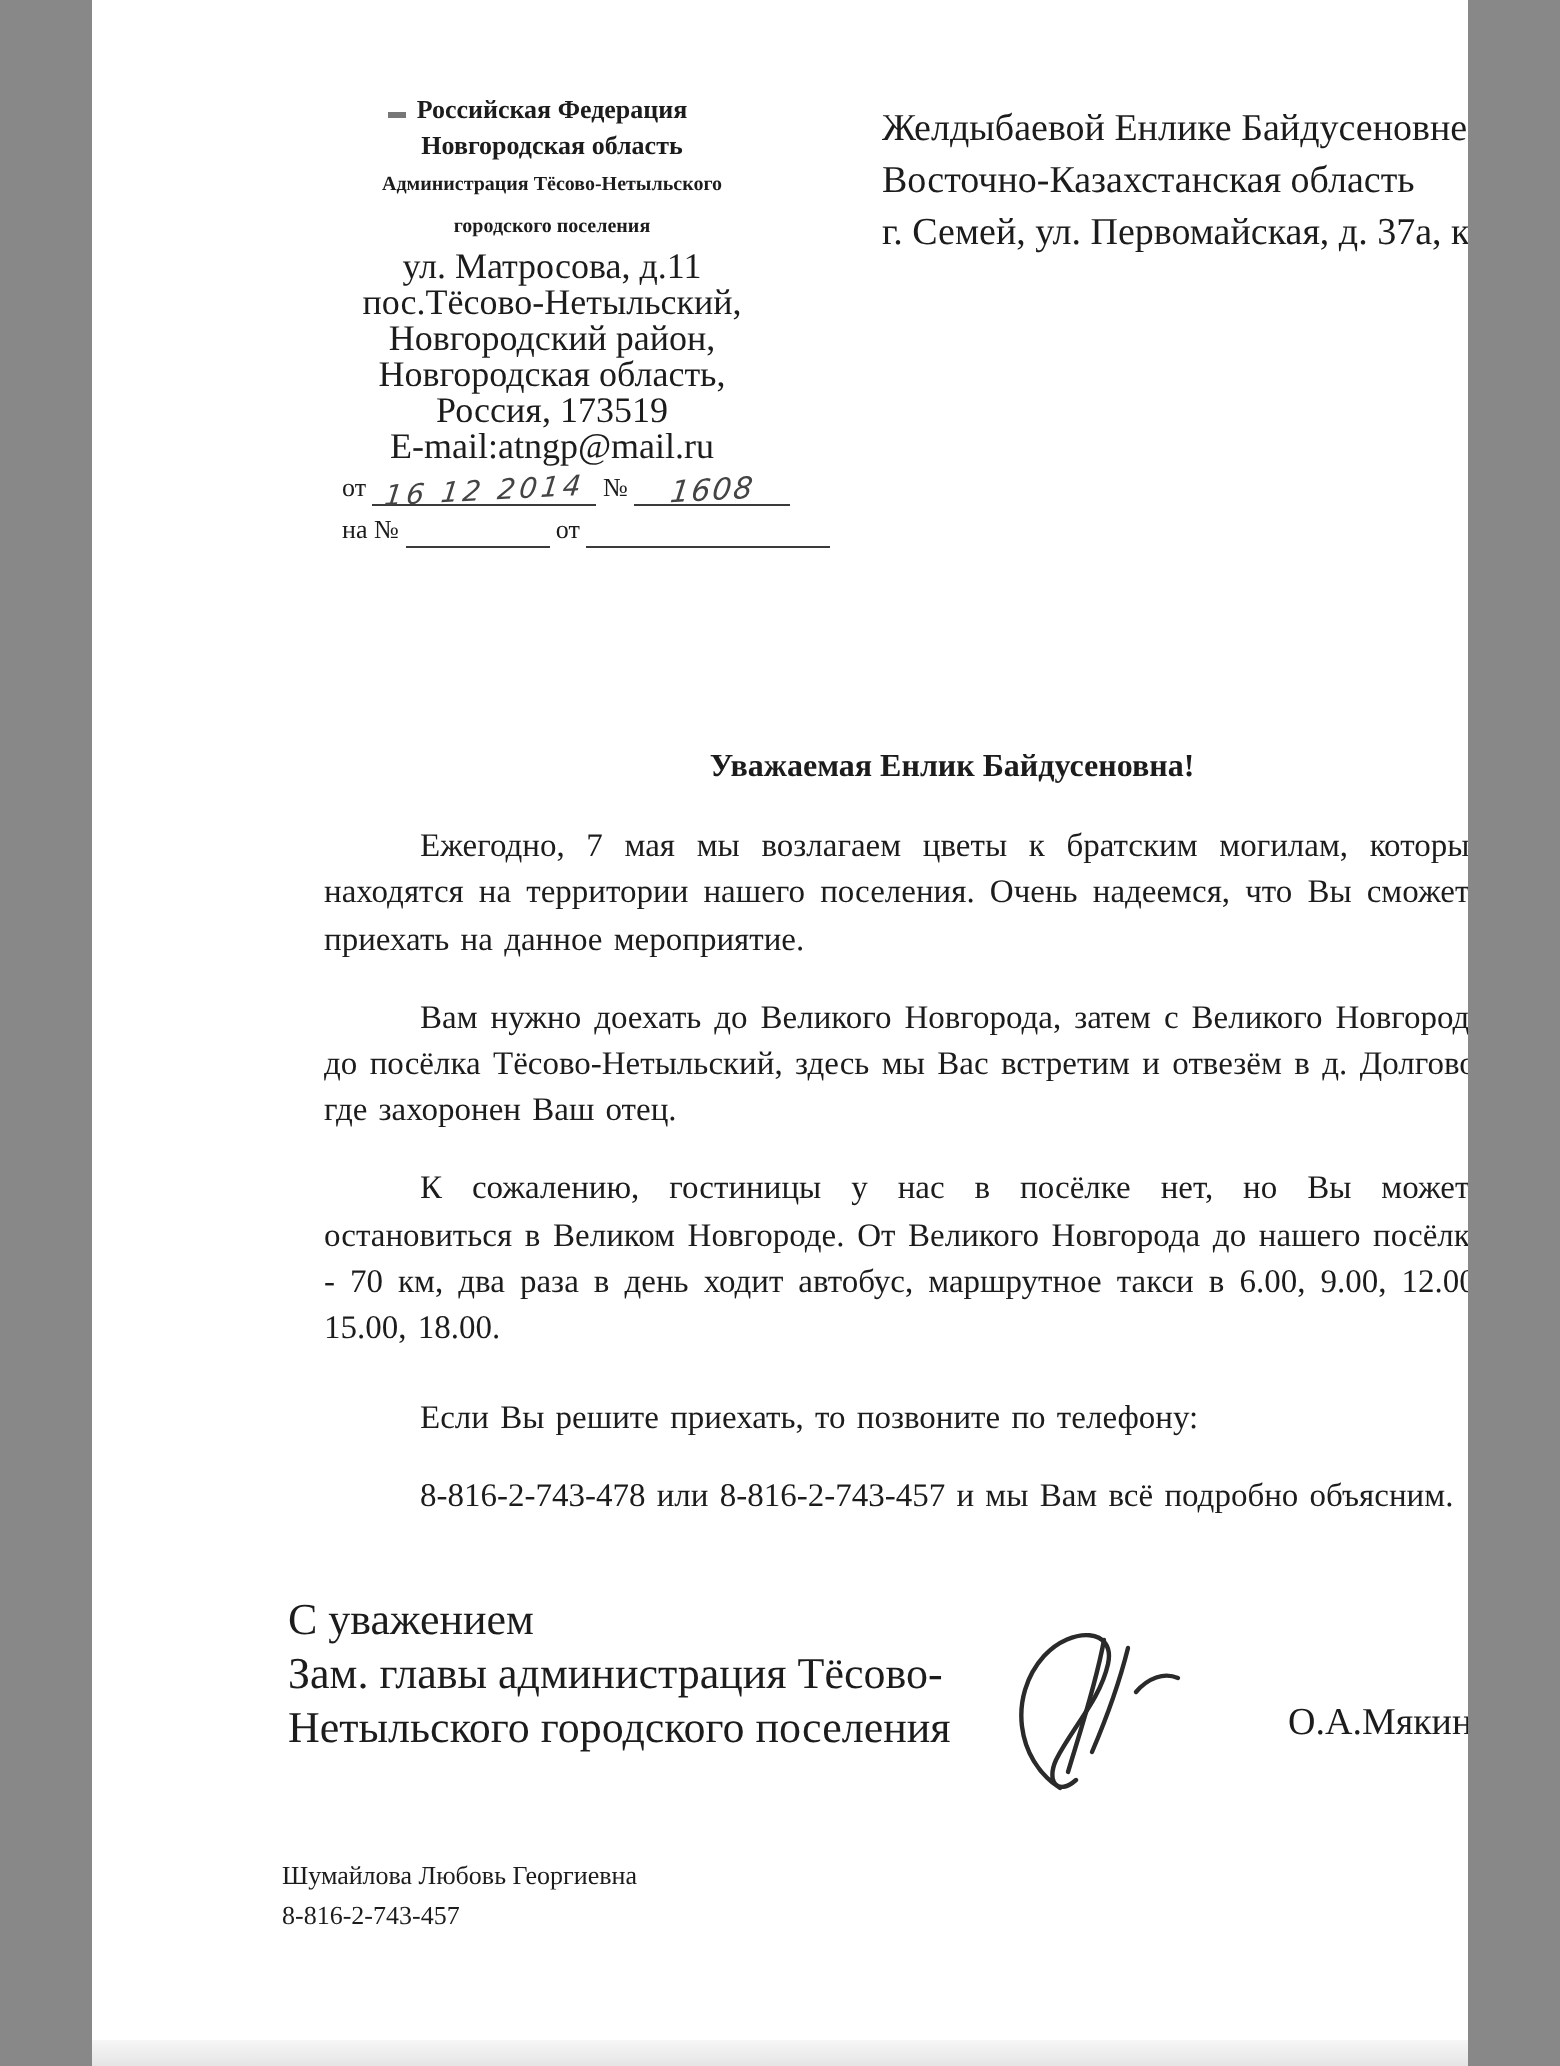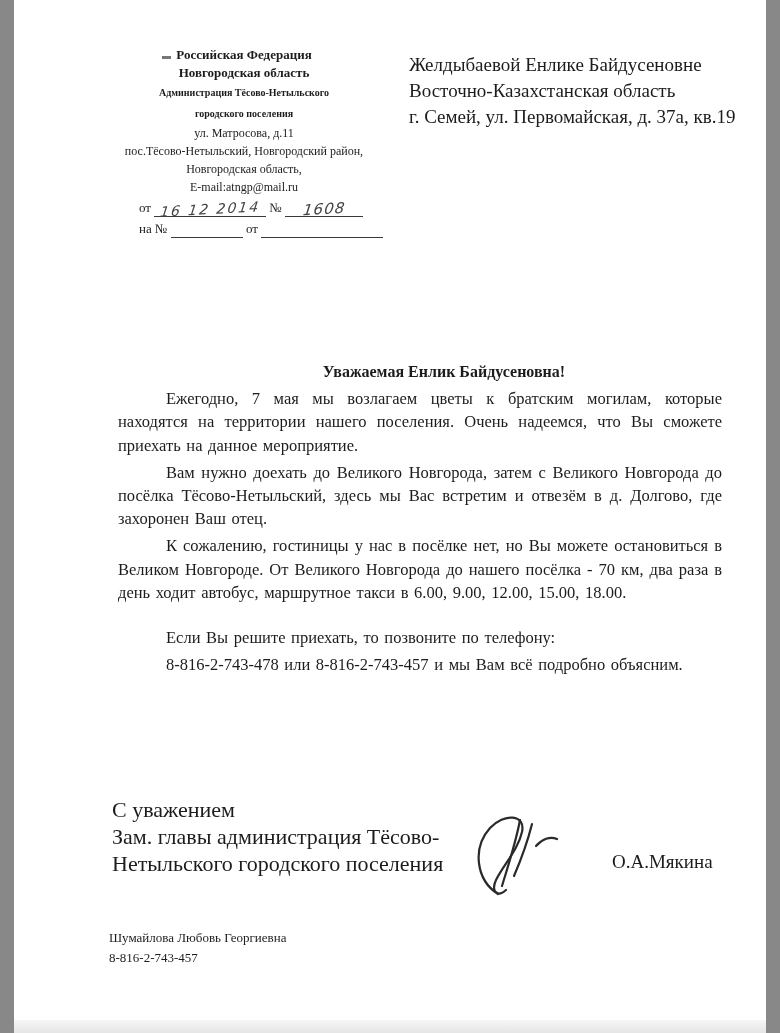--- a/index.html
+++ b/index.html
@@ -1,37 +1,37 @@
 <!DOCTYPE html>
 <html><head>
 <meta charset="utf-8">
 <style>
   html, body { margin: 0; padding: 0; background: #888; }
   .page {
     position: relative;
-    width: 752px;
+    width: 688px;
     height: 1033px;
     margin: 0 auto;
     background: #ffffff;
     overflow: hidden;
     font-family: "Liberation Serif", "DejaVu Serif", serif;
     color: #1c1c1c;
   }
 
   
   .letterhead {
     position: absolute;
     left: 85px;
     top: 46px;
     width: 290px;
     text-align: center;
   }
   .lh-bold { font-weight: bold; font-size: 13px; line-height: 18px; }
   .lh-org  { font-weight: bold; font-size: 10px; line-height: 21px; }
-  .lh-addr { font-size: 12px; line-height: 18px; }
+  .lh-addr { font-size: 18px; line-height: 18px; }
   .lh-row {
     text-align: left;
     padding-left: 40px;
     font-size: 13px;
     line-height: 19px;
     margin-top: 2px;
     white-space: nowrap;
   }
   .uline {
     display: inline-block;
@@ -77,21 +77,21 @@
     word-spacing: 1.5px;
   }
   .salutation {
     text-align: center;
     font-weight: bold;
     font-size: 16px;
     margin: 0 0 13px 0;
     text-indent: 0;
     word-spacing: normal;
   }
-  .letter-body p { margin: 4px; text-indent: 48px; }
+  .letter-body p { margin: 16px; text-indent: 48px; }
   .gap-before { margin-top: 22px !important; }
 
   
   .closing {
     position: absolute;
     left: 98px;
     top: 796px;
     font-size: 22px;
     line-height: 27px;
   }
@@ -136,20 +136,21 @@
   <span class="scan-speck"></span>
 
   <div class="letterhead">
     <div class="lh-bold">Российская Федерация</div>
     <div class="lh-bold">Новгородская область</div>
     <div class="lh-org">Администрация Тёсово-Нетыльского</div>
     <div class="lh-org">городского поселения</div>
     <div class="lh-addr">ул. Матросова, д.11</div>
     <div class="lh-addr">пос.Тёсово-Нетыльский, Новгородский район,</div>
     <div class="lh-addr">Новгородская  область,</div>
+    <div class="lh-addr">Россия, 173519</div>
     <div class="lh-addr">E-mail:atngp@mail.ru</div>
 
     <div class="lh-row">
       <span>от</span>
       <span class="uline w110"><span class="hand">16 12 2014</span></span>
       <span>№</span>
       <span class="uline w78"><span class="hand hand-num">1608</span></span>
     </div>
     <div class="lh-row">
       <span>на №</span>

